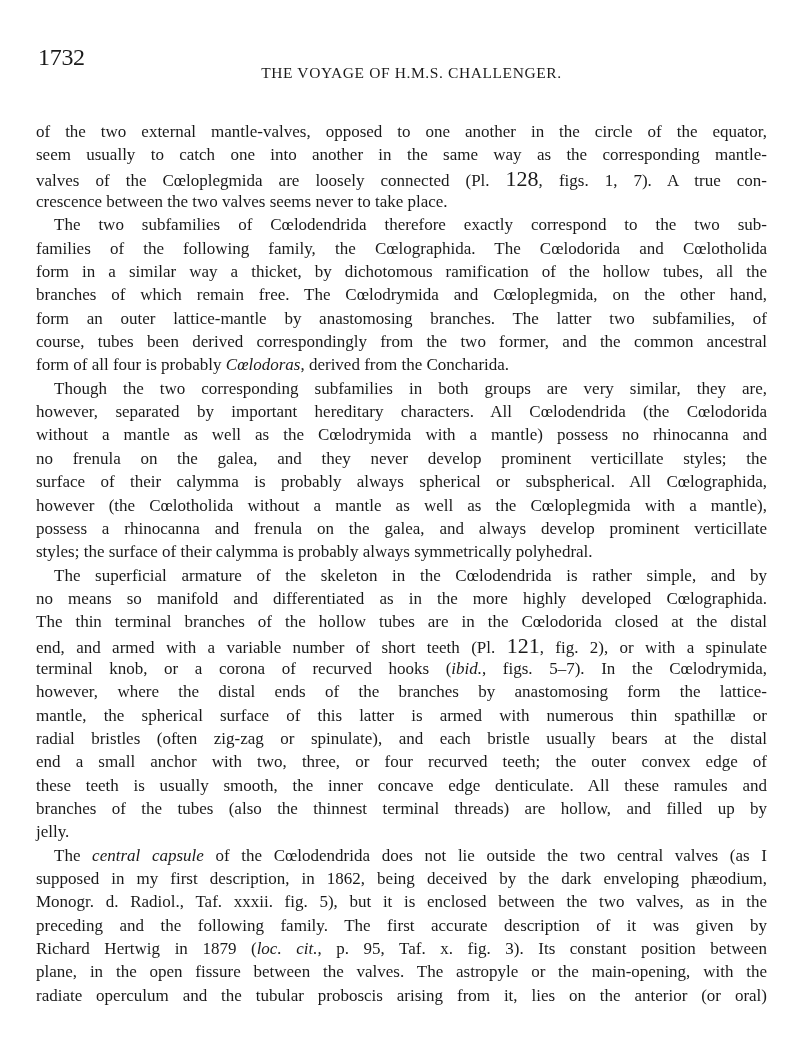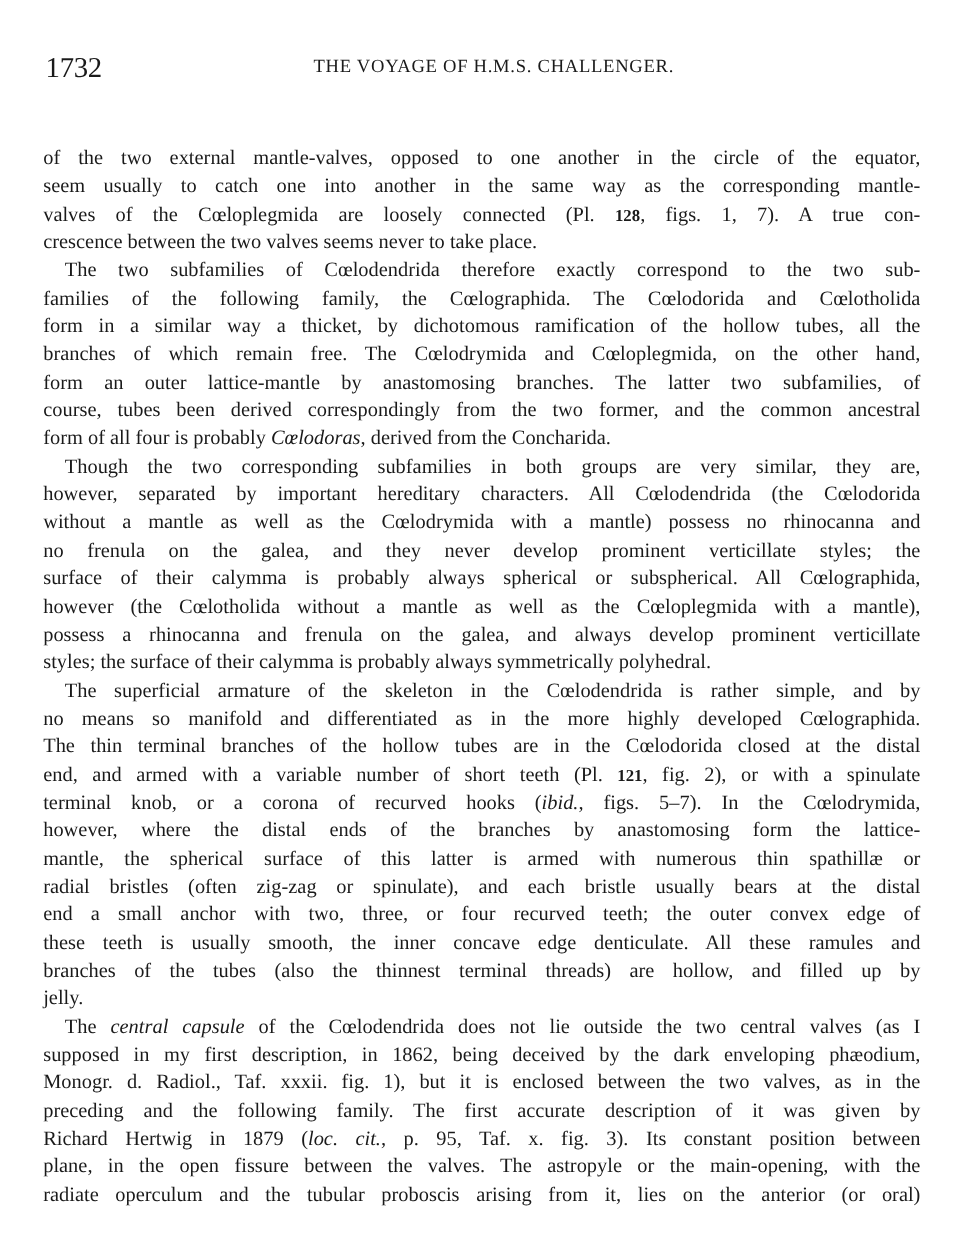--- a/index.html
+++ b/index.html
@@ -1,28 +1,28 @@
 <!DOCTYPE html>
 <html><head>
 <meta charset="utf-8">
 <style>
   html, body { margin: 0; padding: 0; background: #ffffff; }
   body { width: 800px; height: 1050px; position: relative; overflow: hidden; }
   .page { position: absolute; left: 36px; top: 0; width: 731px; color: #1a1a1a;
     font-family: "Liberation Serif", "DejaVu Serif", serif; }
   .header { position: absolute; top: 44px; left: 0; width: 731px; height: 24px; }
   .page-num { position: absolute; left: 2px; top: 0; font-size: 24px; letter-spacing: -0.3px; }
-  .running-head { position: absolute; left: 0; width: 731px; top: 3px; text-align: center;
+  .running-head { position: absolute; left: 0; width: 731px; top: 20px; text-align: center;
     font-size: 15.5px; letter-spacing: 0.6px; padding-left: 20px; box-sizing: border-box; }
   .body-text { position: absolute; top: 86px; left: 0; width: 731px; margin-top: 34px; }
   .line { height: 23.35px; line-height: 23.35px; font-size: 17px; white-space: nowrap;
     text-align: justify; text-align-last: justify; display: block; overflow: visible; }
   .line.last { text-align-last: left; }
   .line.indent { padding-left: 18px; }
-  .big { font-size: 14px; font-weight: bold; }
+  .big { font-size: 22px; }
   i { font-style: italic; }
 </style>
 </head>
 <body>
 
 <div class="page">
   <div class="header">
     <span class="page-num">1732</span>
     <div class="running-head">THE VOYAGE OF H.M.S. CHALLENGER.</div>
   </div>
@@ -53,19 +53,19 @@
       <div class="line"><span>terminal knob, or a corona of recurved hooks (</span><i>ibid.</i><span>, figs. 5–7).  In the Cœlodrymida,</span></div>
       <div class="line"><span>however, where the distal ends of the branches by anastomosing form the lattice-</span></div>
       <div class="line"><span>mantle, the spherical surface of this latter is armed with numerous thin spathillæ or</span></div>
       <div class="line"><span>radial bristles (often zig-zag or spinulate), and each bristle usually bears at the distal</span></div>
       <div class="line"><span>end a small anchor with two, three, or four recurved teeth; the outer convex edge of</span></div>
       <div class="line"><span>these teeth is usually smooth, the inner concave edge denticulate.  All these ramules and</span></div>
       <div class="line"><span>branches of the tubes (also the thinnest terminal threads) are hollow, and filled up by</span></div>
       <div class="line last"><span>jelly.</span></div>
       <div class="line indent"><span>The </span><i>central capsule</i><span> of the Cœlodendrida does not lie outside the two central valves (as I</span></div>
       <div class="line"><span>supposed in my first description, in 1862, being deceived by the dark enveloping phæodium,</span></div>
-      <div class="line"><span>Monogr. d. Radiol., Taf. xxxii. fig. 1), but it is enclosed between the two valves, as in the</span></div>
+      <div class="line"><span>Monogr. d. Radiol., Taf. xxxii. fig. 5), but it is enclosed between the two valves, as in the</span></div>
       <div class="line"><span>preceding and the following family.  The first accurate description of it was given by</span></div>
       <div class="line"><span>Richard Hertwig in 1879 (</span><i>loc. cit.</i><span>, p. 95, Taf. x. fig. 3).  Its constant position between</span></div>
       <div class="line"><span>plane, in the open fissure between the valves.  The astropyle or the main-opening, with the</span></div>
       <div class="line"><span>radiate operculum and the tubular proboscis arising from it, lies on the anterior (or oral)</span></div>
     </div>
 </div>
 
 </body></html>

